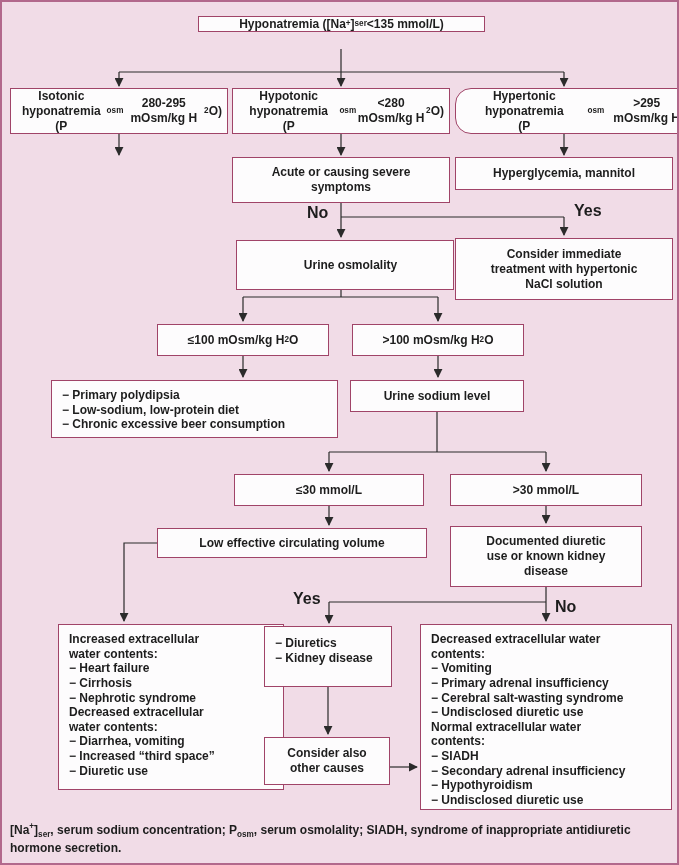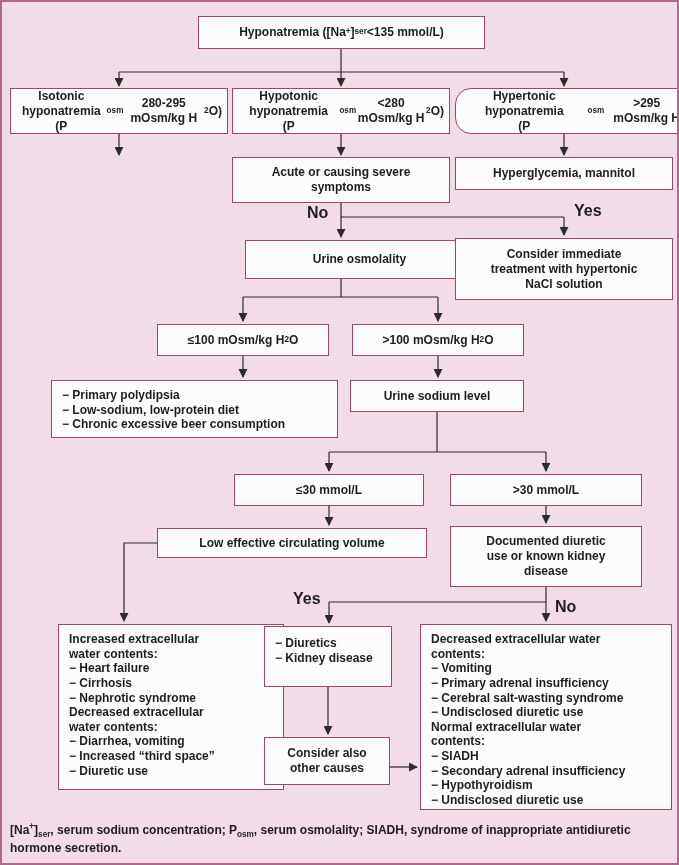--- a/index.html
+++ b/index.html
@@ -60,31 +60,31 @@
     <path stroke="#2b2b2b" stroke-width="1.2" marker-end="url(#arr)" d="M327,504 V523"></path>
     <path stroke="#2b2b2b" stroke-width="1.2" marker-end="url(#arr)" d="M544,504 V521"></path>
     <path stroke="#2b2b2b" stroke-width="1.2" marker-end="url(#arr)" d="M155,541 H122 V619"></path>
     <path stroke="#2b2b2b" stroke-width="1.2" marker-end="url(#arr)" d="M327,600 V621"></path>
     <path stroke="#2b2b2b" stroke-width="1.2" marker-end="url(#arr)" d="M544,600 V619"></path>
     <path stroke="#2b2b2b" stroke-width="1.2" marker-end="url(#arr)" d="M326,685 V732"></path>
     <path stroke="#2b2b2b" stroke-width="1.2" marker-end="url(#arr)" d="M262,765 H237"></path>
     <path stroke="#2b2b2b" stroke-width="1.2" marker-end="url(#arr)" d="M388,765 H415"></path>
   </svg>
 
-  <div class="node" style="left:196px; top:14px; width:287px; height:33px;">Hyponatremia ([Na<sup>+</sup>]<sub>ser</sub> &lt;135 mmol/L)</div>
+  <div class="node" style="left:196px; top:14px; width:287px; height:16px;">Hyponatremia ([Na<sup>+</sup>]<sub>ser</sub> &lt;135 mmol/L)</div>
 
   <div class="node" style="left:8px; top:86px; width:218px; height:46px;">Isotonic hyponatremia<br>(P<sub>osm</sub> 280-295 mOsm/kg H<sub>2</sub>O)</div>
   <div class="node" style="left:230px; top:86px; width:218px; height:46px;">Hypotonic hyponatremia<br>(P<sub>osm</sub> &lt;280 mOsm/kg H<sub>2</sub>O)</div>
   <div class="node" style="left:453px; top:86px; width:258px; height:46px;border-radius:16px;">Hypertonic hyponatremia<br>(P<sub>osm</sub> &gt;295 mOsm/kg H<sub>2</sub>O)</div>
 
   <div class="node" style="left:230px; top:155px; width:218px; height:46px;">Acute or causing severe
 symptoms</div>
   <div class="node" style="left:453px; top:155px; width:218px; height:33px;">Hyperglycemia, mannitol</div>
 
-  <div class="node" style="left:243px; top:238px; width:218px; height:39px;padding-left:16px;">Urine osmolality</div>
+  <div class="node" style="left:234px; top:238px; width:218px; height:50px;padding-left:16px;">Urine osmolality</div>
   <div class="node" style="left:453px; top:236px; width:218px; height:62px;">Consider immediate
 treatment with hypertonic
 NaCl solution</div>
 
   <div class="node" style="left:155px; top:322px; width:172px; height:32px;">≤100 mOsm/kg H<sub>2</sub>O</div>
   <div class="node" style="left:350px; top:322px; width:172px; height:32px;align-items:center;">&gt;100 mOsm/kg H<sub>2</sub>O</div>
 
   <div class="node list" style="left:49px; top:378px; width:287px; height:58px;">
     <div class="li">− Primary polydipsia</div>
     <div class="li">− Low-sodium, low-protein diet</div>

